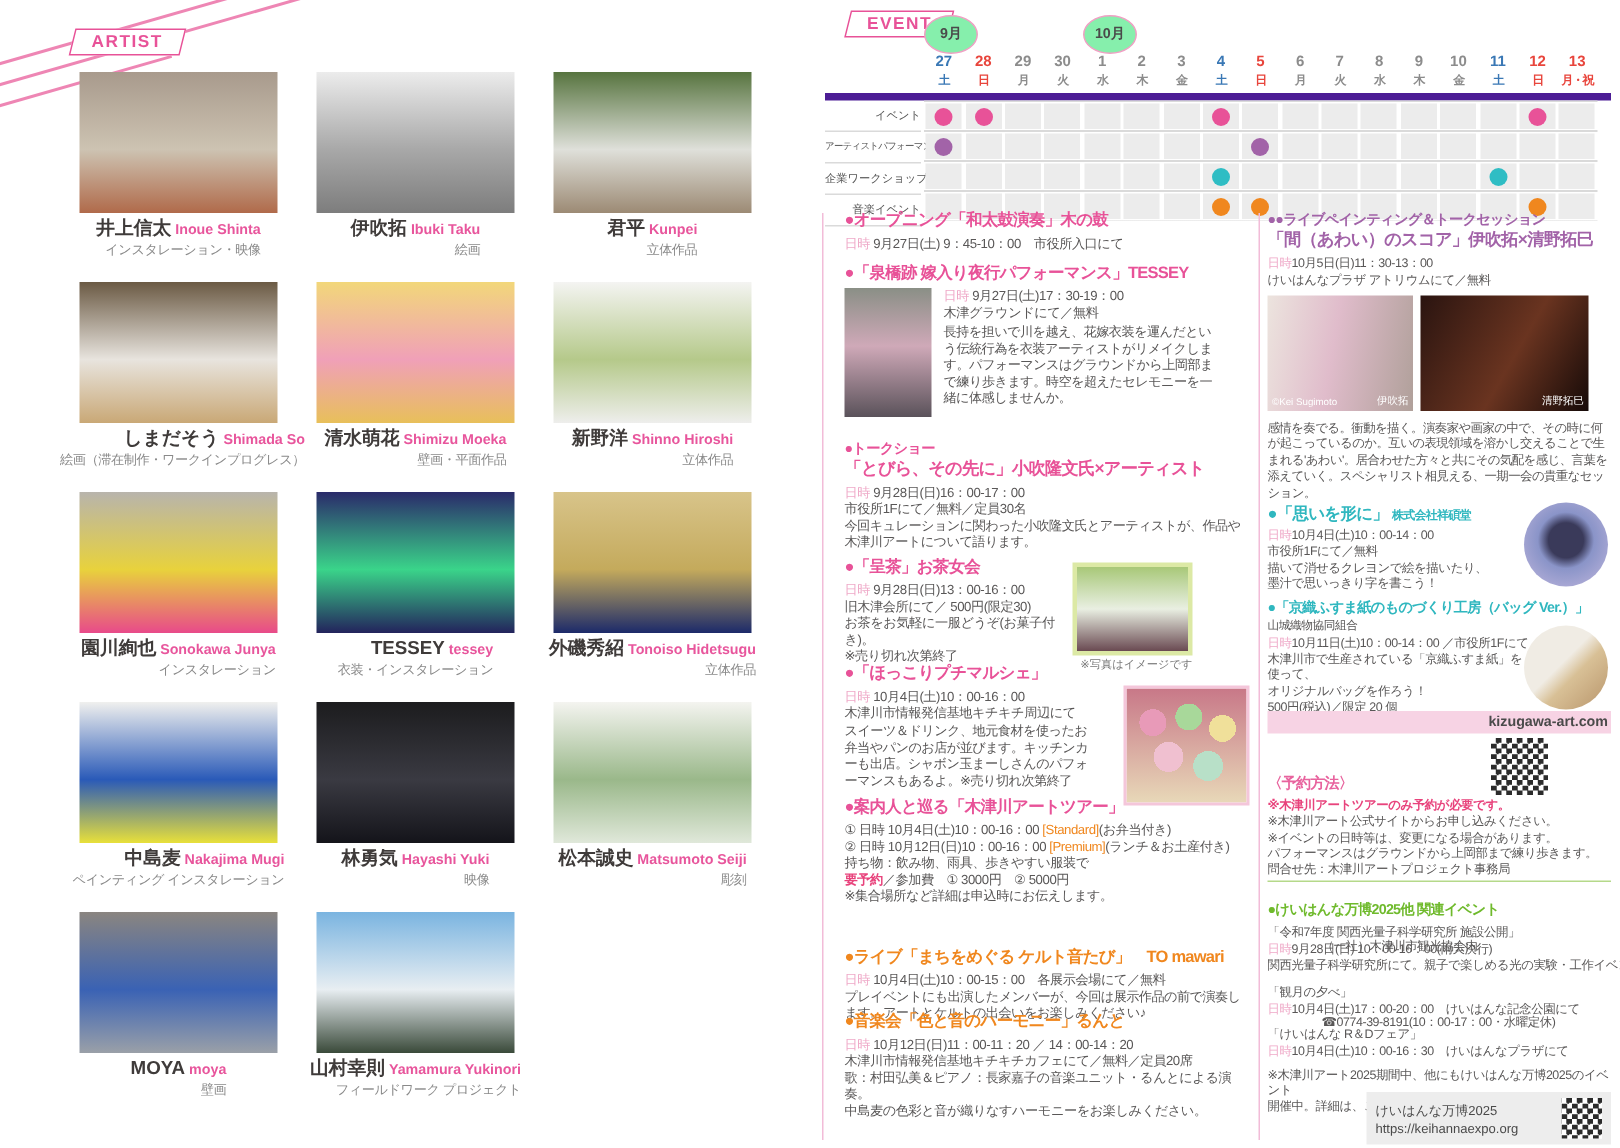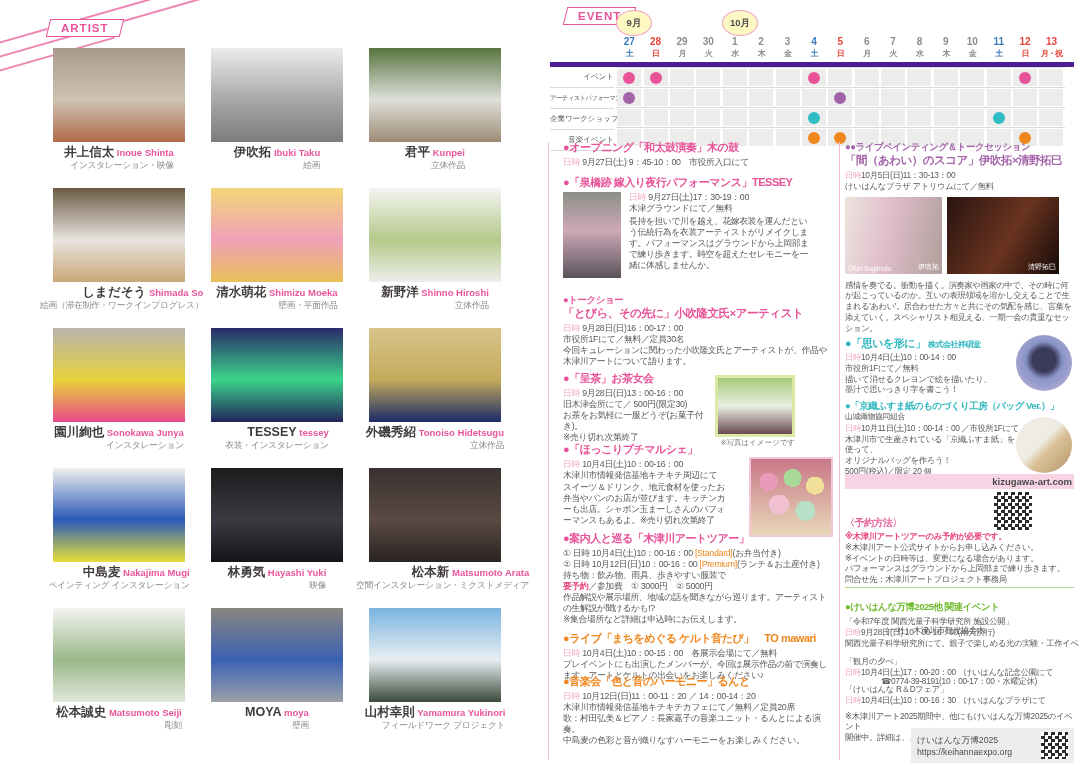--- a/index.html
+++ b/index.html
@@ -21,21 +21,21 @@
                grid-template-columns:repeat(3,158px);grid-auto-rows:140px;}
   .a-cell{text-align:center;}
   .a-photo{width:132px;height:94px;margin:0 auto;}
   .a-cap{display:inline-block;text-align:right;margin-top:4px;line-height:13px;white-space:nowrap;}
   .a-name{font-size:12.5px;font-weight:bold;color:#3f3b3a;}
   .a-name .rm{font-size:9.5px;color:#e8559c;font-weight:bold;}
   .a-disc{font-size:8.8px;color:#8a8a8a;letter-spacing:-0.3px;}
   
   .calendar{position:absolute;left:550px;top:6px;width:524px;height:138px;}
   .mcircle{position:absolute;top:4px;width:34px;height:24px;border:1px solid #f0a0c4;border-radius:50%;
-           text-align:center;line-height:24px;font-size:9.5px;font-weight:bold;color:#4a4a4a;background:#fef9c3;z-index:2;}
+           text-align:center;line-height:24px;font-size:9.5px;font-weight:bold;color:#4a4a4a;background:#86efac;z-index:2;}
   .m1{left:66px;} .m2{left:172px;}
   #cal-days{position:absolute;left:66px;top:30px;display:flex;}
   .c-col{width:26.4px;text-align:center;}
   .c-num{font-size:10px;font-weight:bold;line-height:12px;}
   .c-wd{font-size:8px;font-weight:bold;line-height:11px;letter-spacing:-1px;}
   .sat .c-num,.sat .c-wd{color:#3a78b5;} .sun .c-num,.sun .c-wd{color:#e8453c;} .wk .c-num,.wk .c-wd{color:#8c8c8c;}
   #cal-band{position:absolute;left:0;top:56px;width:524px;border-top:5px solid #4c1d95;}
   #cal-labels{position:absolute;left:0;top:0;width:64px;}
   .c-lab{height:20px;line-height:20px;font-size:7.5px;color:#555;text-align:right;border-bottom:1px solid #dadada;white-space:nowrap;}
   .c-lab.small{font-size:6.3px;letter-spacing:-0.5px;}
@@ -107,21 +107,20 @@
       <div class="a-cell"><div class="a-photo" style="background: linear-gradient(rgb(236, 236, 236) 0%, rgb(168, 168, 168) 55%, rgb(125, 125, 125) 100%);"></div><div class="a-cap"><div class="a-name"><span>伊吹拓</span><span class="rm"> Ibuki Taku</span></div><div class="a-disc">絵画</div></div></div>
       <div class="a-cell"><div class="a-photo" style="background: linear-gradient(rgb(87, 116, 63) 0%, rgb(223, 224, 218) 55%, rgb(156, 138, 116) 100%);"></div><div class="a-cap"><div class="a-name"><span>君平</span><span class="rm"> Kunpei</span></div><div class="a-disc">立体作品</div></div></div>
       <div class="a-cell"><div class="a-photo" style="background: linear-gradient(rgb(107, 90, 68) 0%, rgb(232, 228, 222) 55%, rgb(201, 168, 118) 100%);"></div><div class="a-cap"><div class="a-name"><span>しまだそう</span><span class="rm"> Shimada So</span></div><div class="a-disc">絵画（滞在制作・ワークインプログレス）</div></div></div>
       <div class="a-cell"><div class="a-photo" style="background: linear-gradient(rgb(242, 215, 122) 0%, rgb(240, 160, 184) 55%, rgb(232, 192, 90) 100%);"></div><div class="a-cap"><div class="a-name"><span>清水萌花</span><span class="rm"> Shimizu Moeka</span></div><div class="a-disc">壁画・平面作品</div></div></div>
       <div class="a-cell"><div class="a-photo" style="background: linear-gradient(rgb(244, 244, 242) 0%, rgb(181, 201, 138) 55%, rgb(238, 238, 236) 100%);"></div><div class="a-cap"><div class="a-name"><span>新野洋</span><span class="rm"> Shinno Hiroshi</span></div><div class="a-disc">立体作品</div></div></div>
       <div class="a-cell"><div class="a-photo" style="background: linear-gradient(rgb(184, 180, 172) 0%, rgb(232, 210, 60) 55%, rgb(232, 74, 138) 100%);"></div><div class="a-cap"><div class="a-name"><span>園川絢也</span><span class="rm"> Sonokawa Junya</span></div><div class="a-disc">インスタレーション</div></div></div>
       <div class="a-cell"><div class="a-photo" style="background: linear-gradient(rgb(42, 42, 106) 0%, rgb(58, 212, 138) 55%, rgb(35, 35, 92) 100%);"></div><div class="a-cap"><div class="a-name"><span>TESSEY</span><span class="rm"> tessey</span></div><div class="a-disc">衣装・インスタレーション</div></div></div>
       <div class="a-cell"><div class="a-photo" style="background: linear-gradient(rgb(216, 196, 138) 0%, rgb(196, 170, 92) 55%, rgb(28, 42, 106) 100%);"></div><div class="a-cap"><div class="a-name"><span>外磯秀紹</span><span class="rm"> Tonoiso Hidetsugu</span></div><div class="a-disc">立体作品</div></div></div>
       <div class="a-cell"><div class="a-photo" style="background: linear-gradient(rgb(240, 240, 238) 0%, rgb(42, 90, 184) 55%, rgb(232, 224, 58) 100%);"></div><div class="a-cap"><div class="a-name"><span>中島麦</span><span class="rm"> Nakajima Mugi</span></div><div class="a-disc">ペインティング インスタレーション</div></div></div>
       <div class="a-cell"><div class="a-photo" style="background: linear-gradient(rgb(28, 28, 30) 0%, rgb(58, 58, 66) 55%, rgb(20, 20, 26) 100%);"></div><div class="a-cap"><div class="a-name"><span>林勇気</span><span class="rm"> Hayashi Yuki</span></div><div class="a-disc">映像</div></div></div>
-      <div class="a-cell"><div class="a-photo" style="background: linear-gradient(rgb(58, 50, 48) 0%, rgb(90, 74, 66) 55%, rgb(42, 36, 34) 100%);"></div><div class="a-cap"><div class="a-name"><span>松本新</span><span class="rm"> Matsumoto Arata</span></div><div class="a-disc">空間インスタレーション・ミクストメディア</div></div></div>
       <div class="a-cell"><div class="a-photo" style="background: linear-gradient(rgb(244, 244, 240) 0%, rgb(154, 184, 138) 55%, rgb(224, 232, 218) 100%);"></div><div class="a-cap"><div class="a-name"><span>松本誠史</span><span class="rm"> Matsumoto Seiji</span></div><div class="a-disc">彫刻</div></div></div>
       <div class="a-cell"><div class="a-photo" style="background: linear-gradient(rgb(138, 133, 128) 0%, rgb(58, 98, 180) 55%, rgb(154, 160, 168) 100%);"></div><div class="a-cap"><div class="a-name"><span>MOYA</span><span class="rm"> moya</span></div><div class="a-disc">壁画</div></div></div>
       <div class="a-cell"><div class="a-photo" style="background: linear-gradient(rgb(122, 180, 224) 0%, rgb(232, 238, 242) 55%, rgb(58, 74, 58) 100%);"></div><div class="a-cap"><div class="a-name"><span>山村幸則</span><span class="rm"> Yamamura Yukinori</span></div><div class="a-disc">フィールドワーク プロジェクト</div></div></div>
     </div>
 
   <div class="tag event-tag"><span>EVENT</span></div>
 
   <div class="calendar">
     <div class="mcircle m1">9月</div>
     <div class="mcircle m2">10月</div>
@@ -346,21 +345,20 @@
       <p class="ln body" style="width:168px;margin-top:1px">スイーツ＆ドリンク、地元食材を使ったお弁当やパンのお店が並びます。キッチンカーも出店。シャボン玉まーしさんのパフォーマンスもあるよ。※売り切れ次第終了</p>
       <div class="ph ph-marche"></div>
     </section>
 
     <section class="sec" style="top:392px">
       <h3 class="t pink">●案内人と巡る「木津川アートツアー」</h3>
       <p class="ln nw"><span>① 日時 10月4日(土)10：00-16：00 </span><span class="orange">[Standard]</span><span>(お弁当付き)</span></p>
       <p class="ln nw"><span>② 日時 10月12日(日)10：00-16：00 </span><span class="orange">[Premium]</span><span>(ランチ＆お土産付き)</span></p>
       <p class="ln">持ち物：飲み物、雨具、歩きやすい服装で</p>
       <p class="ln"><span class="strongline">要予約</span><span>／参加費　① 3000円　② 5000円</span></p>
-      <p class="ln body">作品解説や展示場所、地域の話を聞きながら巡ります。アーティストの生解説が聞けるかも!?</p>
       <p class="ln">※集合場所など詳細は申込時にお伝えします。</p>
     </section>
 
     <section class="sec" style="top:492px">
       <h3 class="t orange">●ライブ「まちをめぐる ケルト音たび」　TO mawari</h3>
       <p class="ln"><span class="dl">日時</span> <span>10月4日(土)10：00-15：00　各展示会場にて／無料</span></p>
       <p class="ln body">プレイベントにも出演したメンバーが、今回は展示作品の前で演奏します。アートとケルトの出会いをお楽しみください♪</p>
     </section>
 
     <section class="sec" style="top:535px">

